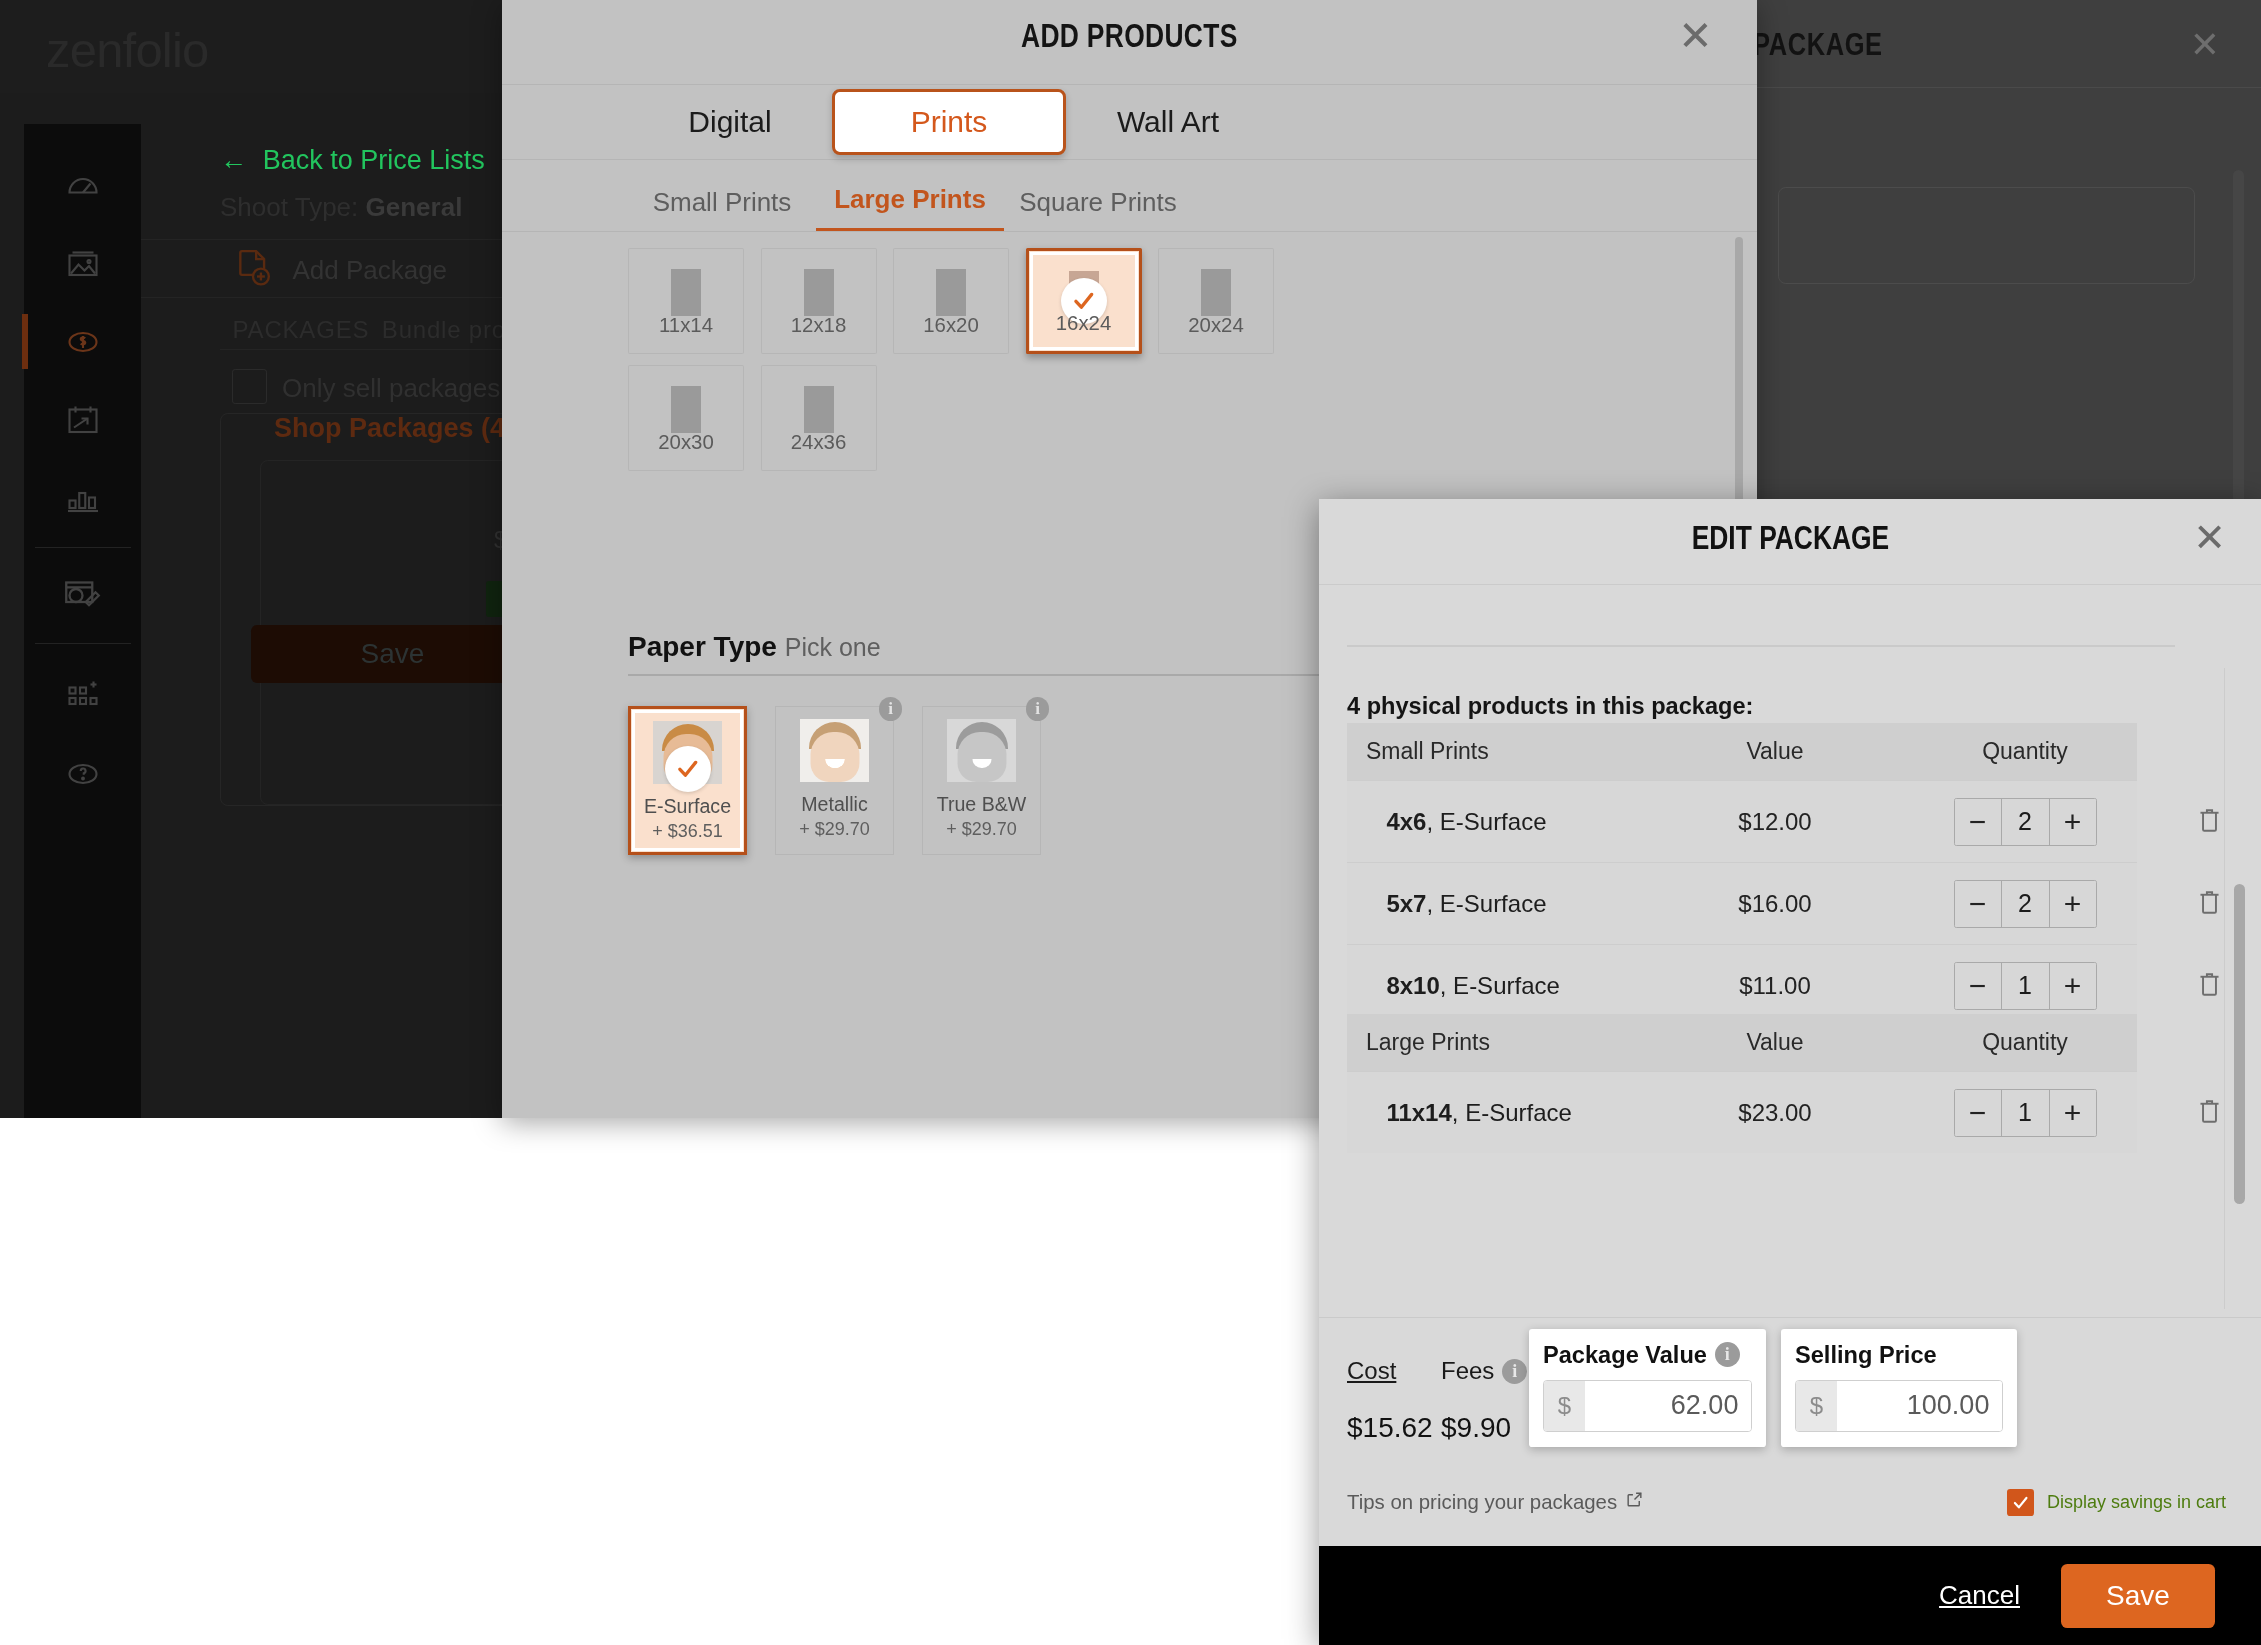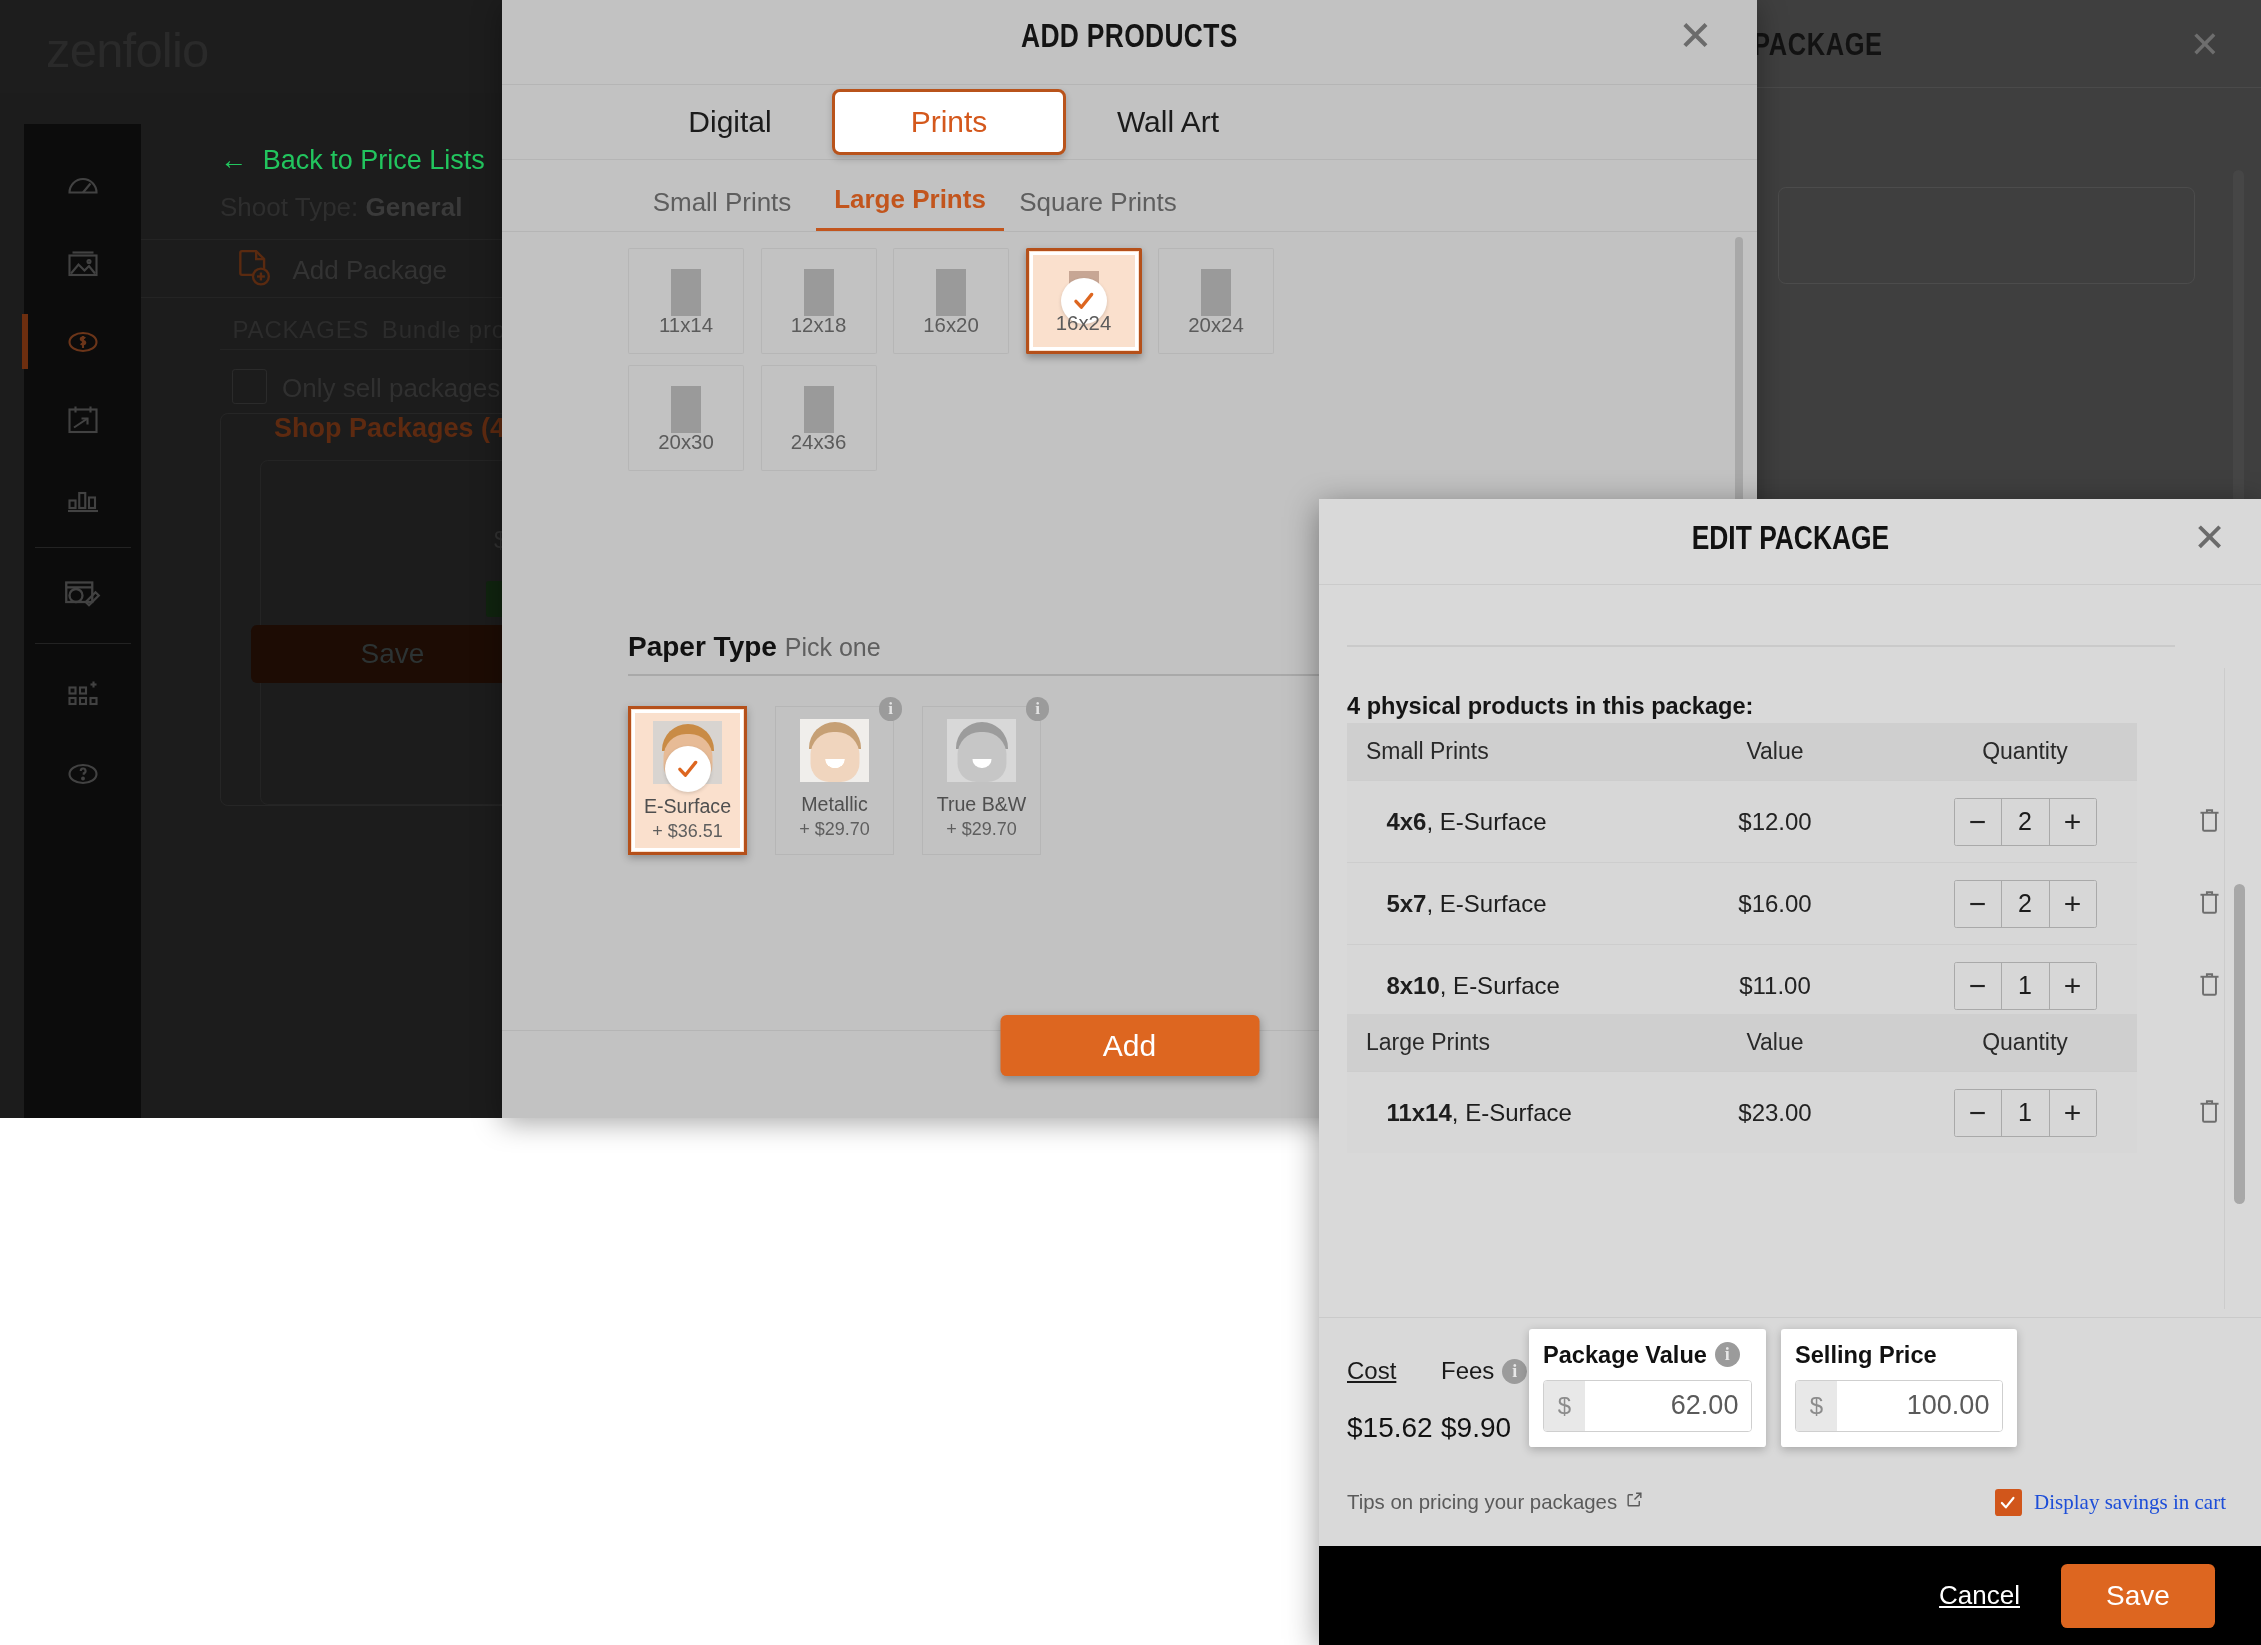--- a/index.html
+++ b/index.html
@@ -294,21 +294,21 @@
     position:absolute; left:28px; bottom:23.6px; font-size:20.4px; color:#5a5a5a;
     display:flex; align-items:center; gap:7.9px; cursor:pointer;
   }
   .savings-row {
     position:absolute; right:35px; bottom:22px; display:flex; align-items:center; gap:12.6px; cursor:pointer;
   }
   .savings-box {
     width:27px; height:27px; border-radius:3.1px; background:#d1561b;
     display:flex; align-items:center; justify-content:center;
   }
-  .savings-lbl { font-size:21px; color:#1d4ed8;font-family:Liberation Serif, serif;}
+  .savings-lbl { font-size:18px; color:#4d7c0f;}
   .ep-actionbar {
     position:relative; flex:0 0 99px; height:99px; background:#000;
     display:flex; align-items:center; justify-content:flex-end; padding-right:46px; gap:41px;
   }
   .cancel-btn {
     background:none; border:none; color:#fff; font-size:26px; text-decoration:underline;
     cursor:pointer; font-family:"Liberation Sans", sans-serif;
   }
   .save-btn {
     background:#dd6620; border:none; color:#fff; font-size:28px; cursor:pointer;
@@ -564,23 +564,20 @@
                 <div class="face"></div>
                 <div class="mouth"></div>
             </div>
             <div class="pname">True B&amp;W</div>
             <div class="pprice">+ $29.70</div>
           </div>
         </div>
       </div>
     </div>
 
-    <div class="ap-footer">
-      <button class="add-btn">Add</button>
-    </div>
   </div>
 
   <div class="modal-edit">
     <div class="ep-header">
       <div class="ep-title"><span>EDIT PACKAGE</span></div>
       <div class="ep-close">✕</div>
     </div>
 
     <div class="ep-scroll">
       <div class="ep-toprule"></div>

